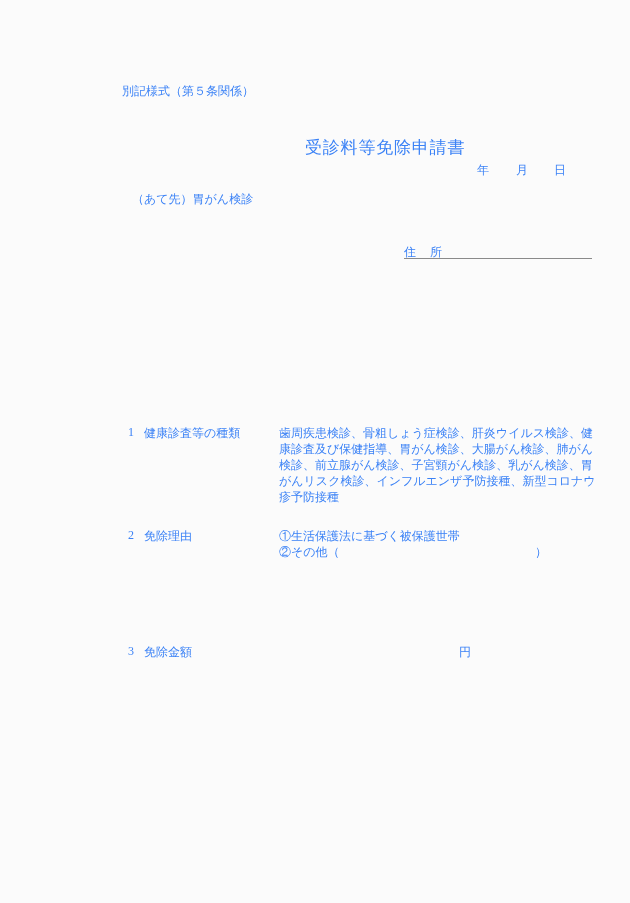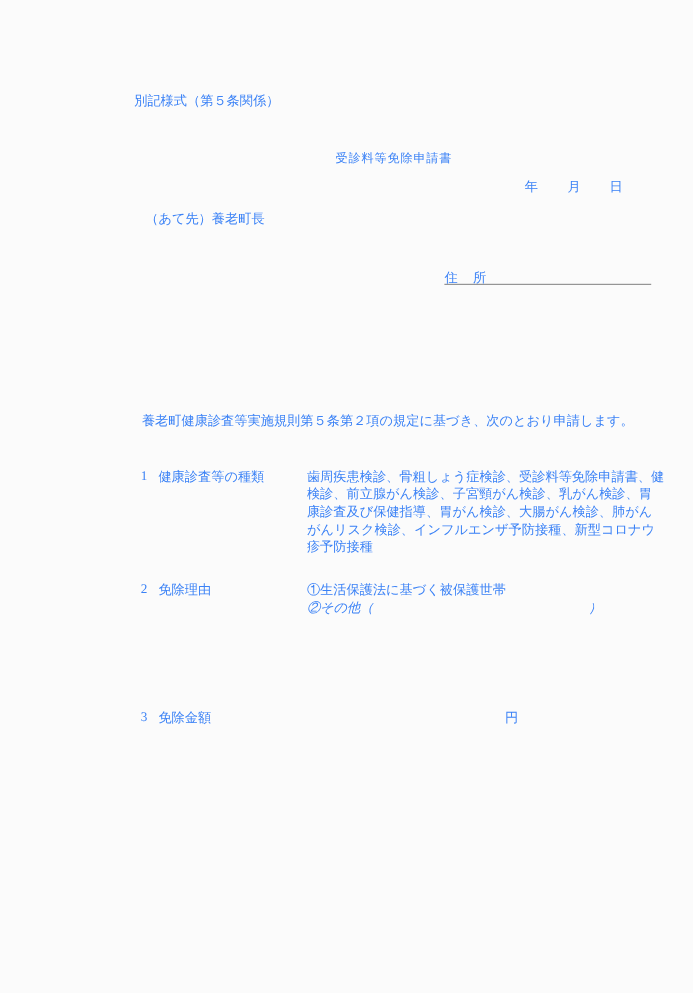--- a/index.html
+++ b/index.html
@@ -14,21 +14,21 @@
     background: #fbfbfb;
     font-family: "Liberation Serif", "DejaVu Serif", serif;
     color: #3b82f6;
     font-size: 12px;
     overflow: hidden;
     margin-left: 44px;
   }
   .abs { position: absolute; white-space: nowrap; }
 
   .form-note   { left: 78px;  top: 83px; }
-  .doc-title   { left: 261px; top: 136px; font-size: 11px; letter-spacing: 0.8px; }
+  .doc-title   { left: 261px; top: 136px; font-size: 17px; letter-spacing: 0.8px; }
 
   .date-line   { left: 433px; top: 162px; width: 95px; height: 15px; }
   .date-line span { position: absolute; top: 0; }
   .date-year   { left: 0; }
   .date-month  { left: 39px; }
   .date-day    { left: 77px; }
 
   .addressee   { left: 88px;  top: 191px; }
 
   .write-line {
@@ -45,56 +45,55 @@
   .item-num    { left: 84px; }
   .item-label  { left: 100px; }
   .i1 { top: 425px; }
   .i2 { top: 528px; }
   .i3 { top: 644px; }
 
   .item1-value { left: 235px; top: 425px; width: 320px; }
   .item1-value .vline { line-height: 16px; height: 16px; white-space: nowrap; }
 
   .reason1     { left: 235px; top: 528px; }
-  .reason2     { left: 235px; top: 544px; width: 270px; height: 15px; font-style: italic; }
+  .reason2     { left: 235px; top: 544px; width: 270px; height: 15px; }
   .reason2 .r2-prefix { position: absolute; left: 0; top: 0; }
   .reason2 .r2-close  { position: absolute; left: 256px; top: 0; }
 
   .yen-unit    { left: 415px; top: 644px; }
 </style>
 </head>
 <body>
 
 <div class="page">
 
   <div class="abs form-note">別記様式（第５条関係）</div>
 
   <div class="abs doc-title">受診料等免除申請書</div>
 
   <div class="abs date-line">
     <span class="date-year">年</span>
     <span class="date-month">月</span>
     <span class="date-day">日</span>
   </div>
 
-  <div class="abs addressee">（あて先）養老町長</div>
+  <div class="abs addressee">（あて先）胃がん検診</div>
 
   <div class="write-line addr-line">
     <span class="fld-label">住　所</span>
   </div>
 
 
-  <div class="abs statement">養老町健康診査等実施規則第５条第２項の規定に基づき、次のとおり申請します。</div>
 
   <div class="abs item-num i1">1</div>
   <div class="abs item-label i1">健康診査等の種類</div>
   <div class="abs item1-value">
-    <div class="vline">歯周疾患検診、骨粗しょう症検診、受診料等免除申請書、健</div>
+    <div class="vline">歯周疾患検診、骨粗しょう症検診、肝炎ウイルス検診、健</div>
+    <div class="vline">康診査及び保健指導、胃がん検診、大腸がん検診、肺がん</div>
     <div class="vline">検診、前立腺がん検診、子宮頸がん検診、乳がん検診、胃</div>
-    <div class="vline">康診査及び保健指導、胃がん検診、大腸がん検診、肺がん</div>
     <div class="vline">がんリスク検診、インフルエンザ予防接種、新型コロナウ</div>
     <div class="vline">疹予防接種</div>
   </div>
 
   <div class="abs item-num i2">2</div>
   <div class="abs item-label i2">免除理由</div>
   <div class="abs reason1">①生活保護法に基づく被保護世帯</div>
   <div class="abs reason2">
     <span class="r2-prefix">②その他（</span>
     <span class="r2-close">）</span>

